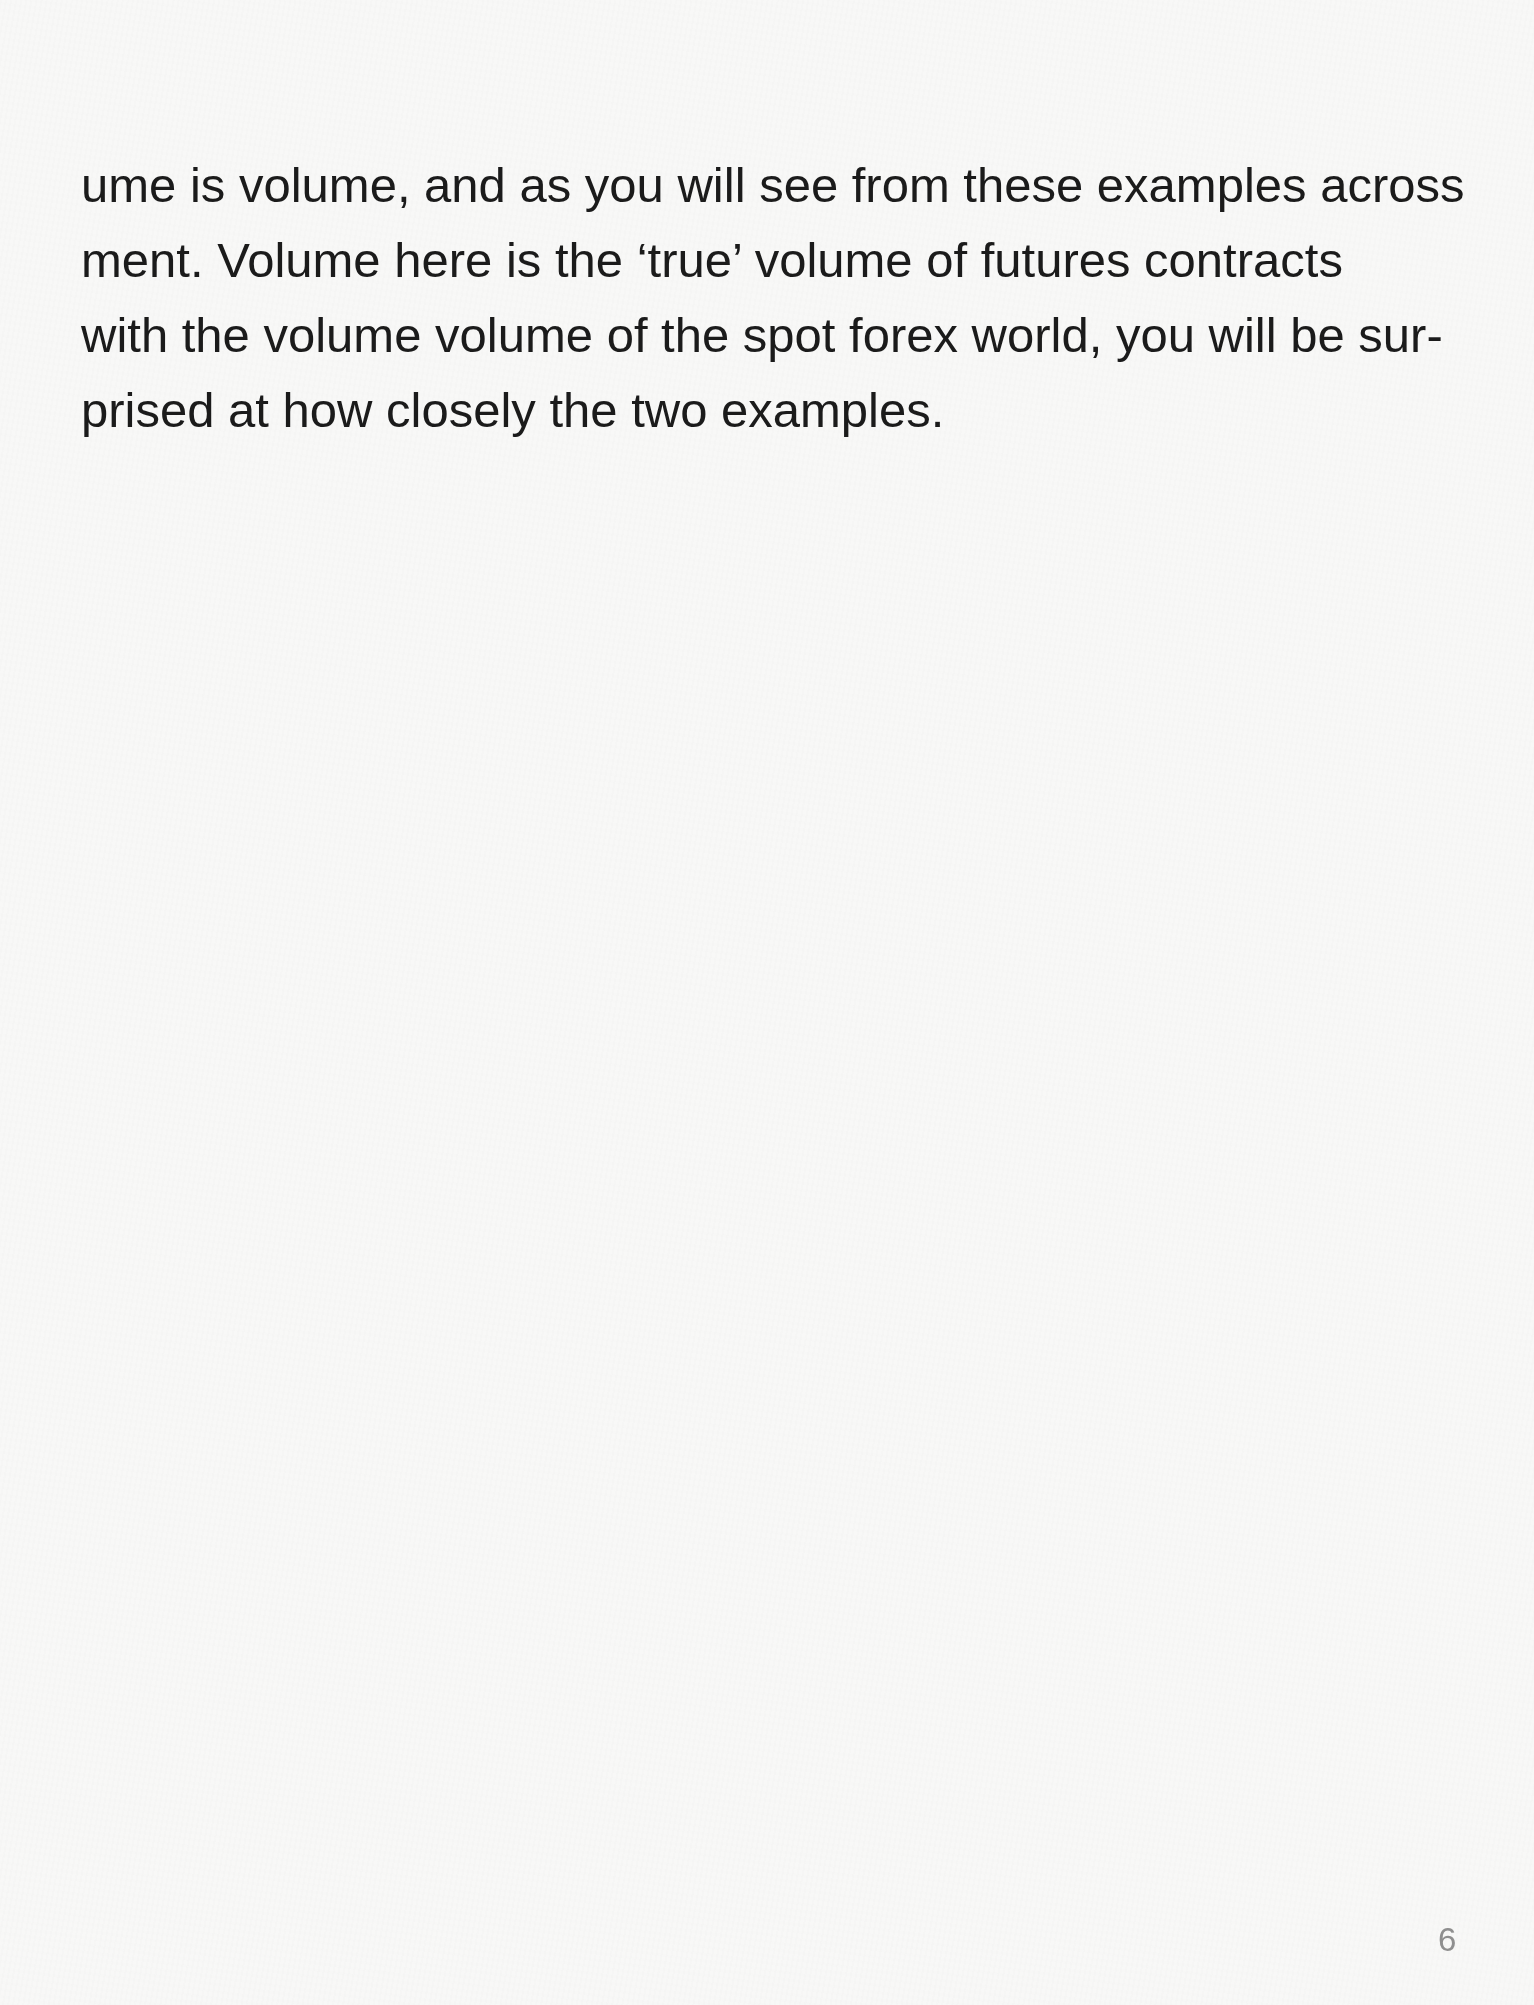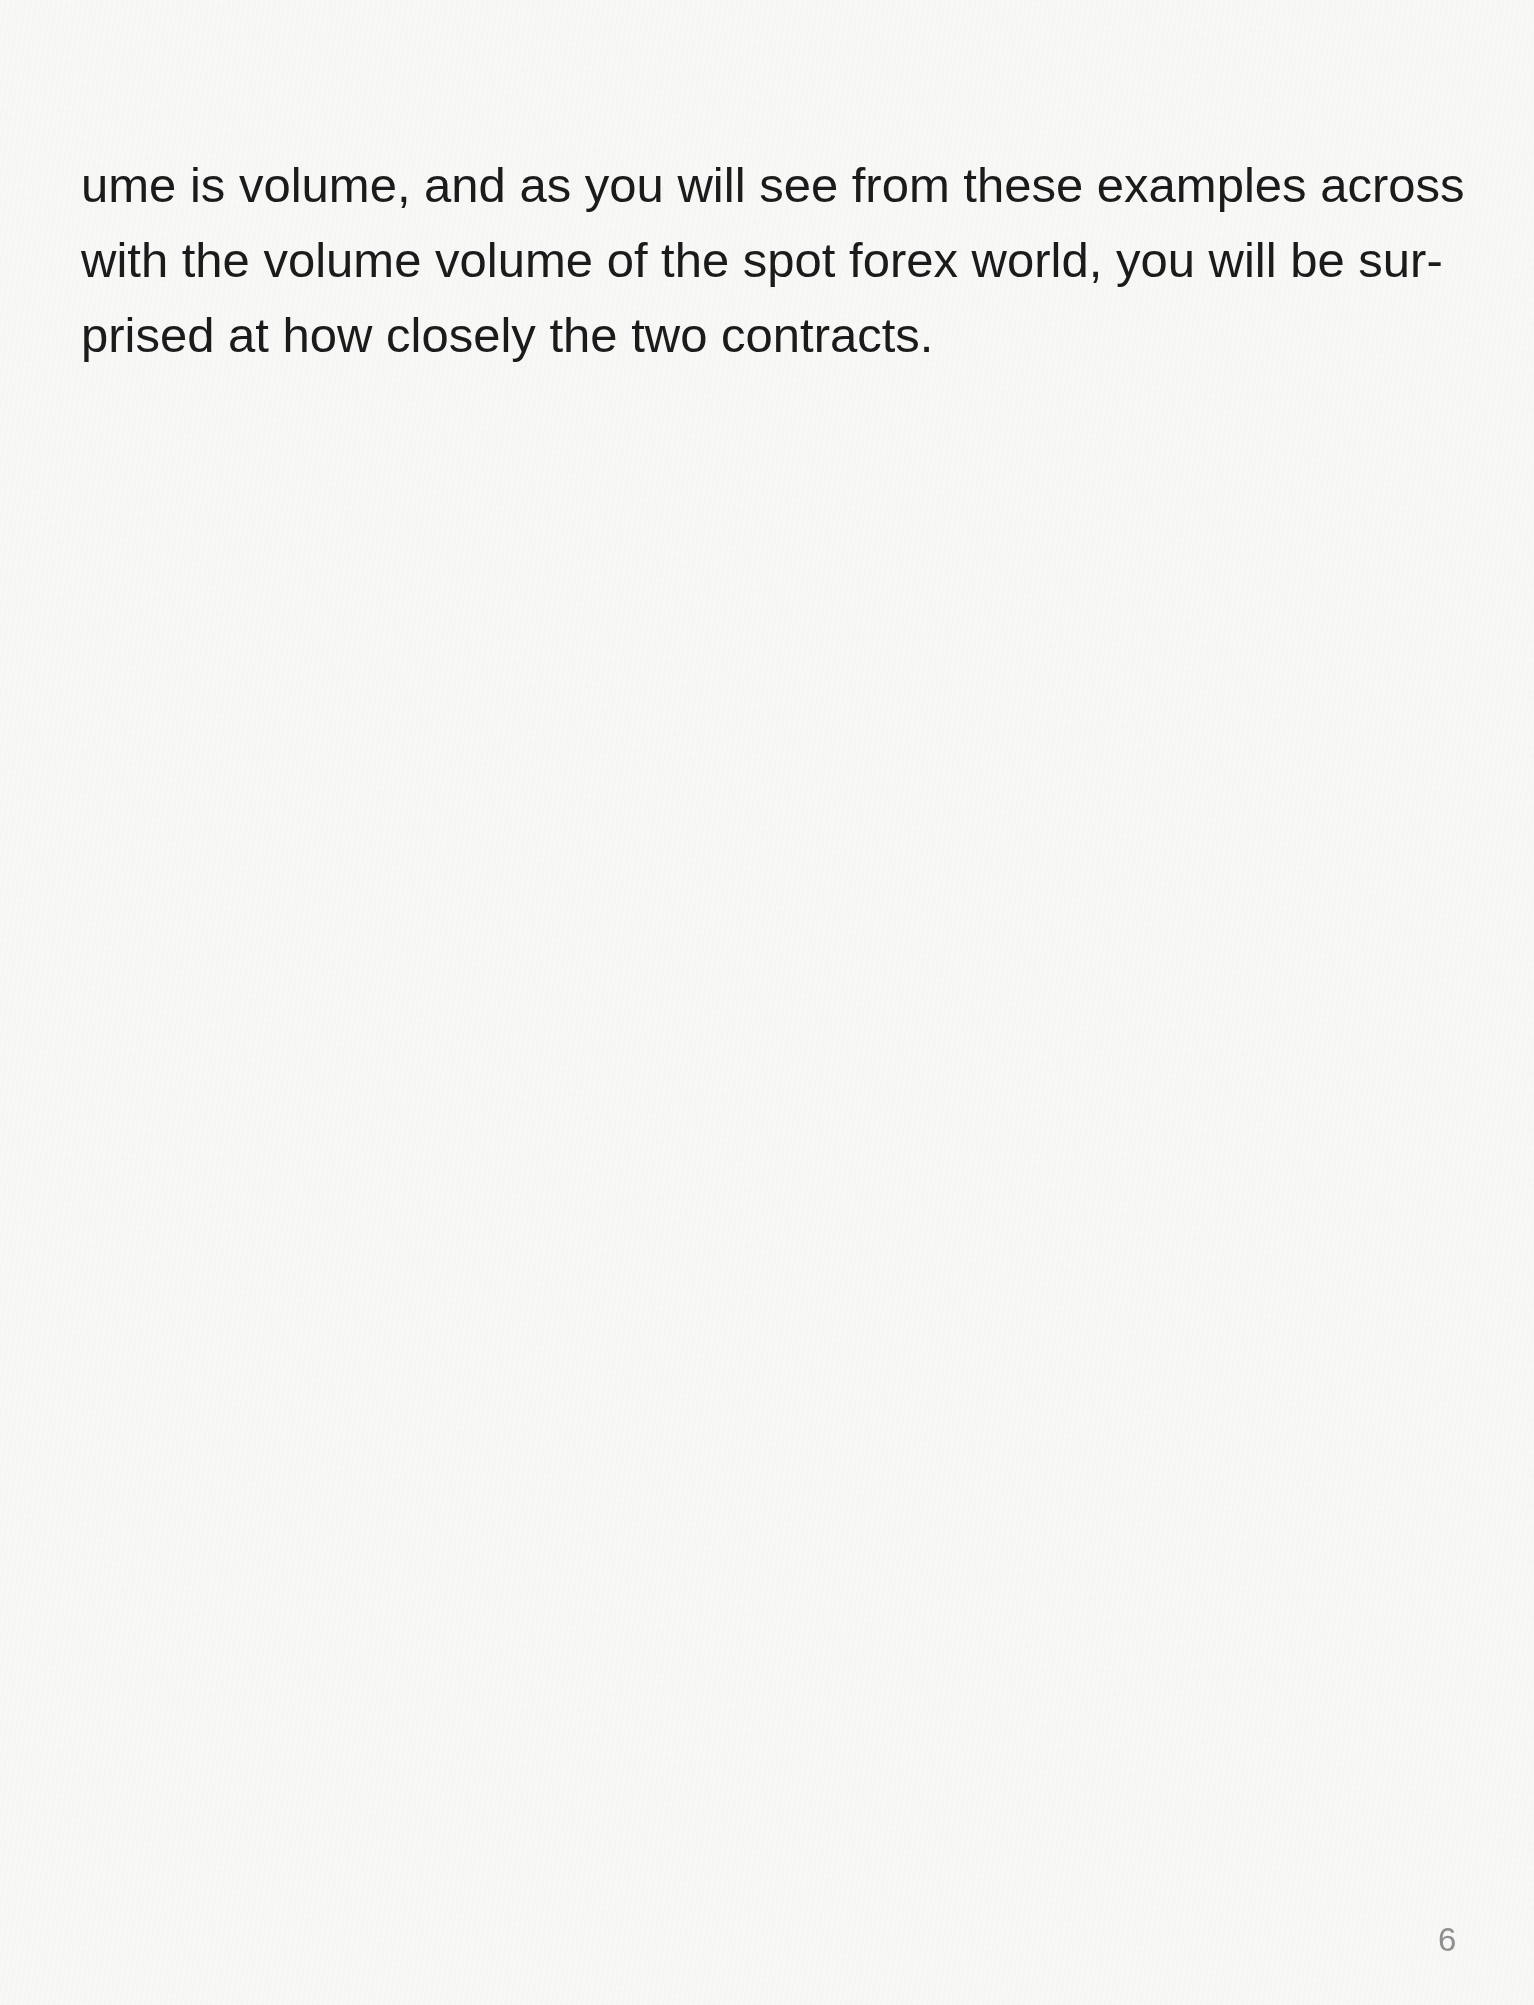--- a/index.html
+++ b/index.html
@@ -50,19 +50,20 @@
     color: #8f8f8f;
   }
 </style>
 </head>
 <body>
 
 <div class="page">
 
   <div class="paragraph">
     <div class="line">ume is volume, and as you will see from these examples across</div>
+    <div class="line">ment. Volume here is the ‘true’ volume of futures contracts</div>
     <div class="line">with the volume volume of the spot forex world, you will be sur-</div>
-    <div class="line">prised at how closely the two contracts.</div>
+    <div class="line">prised at how closely the two examples.</div>
   </div>
 
   <div class="page-number">6</div>
 
 </div>
 
 </body></html>

